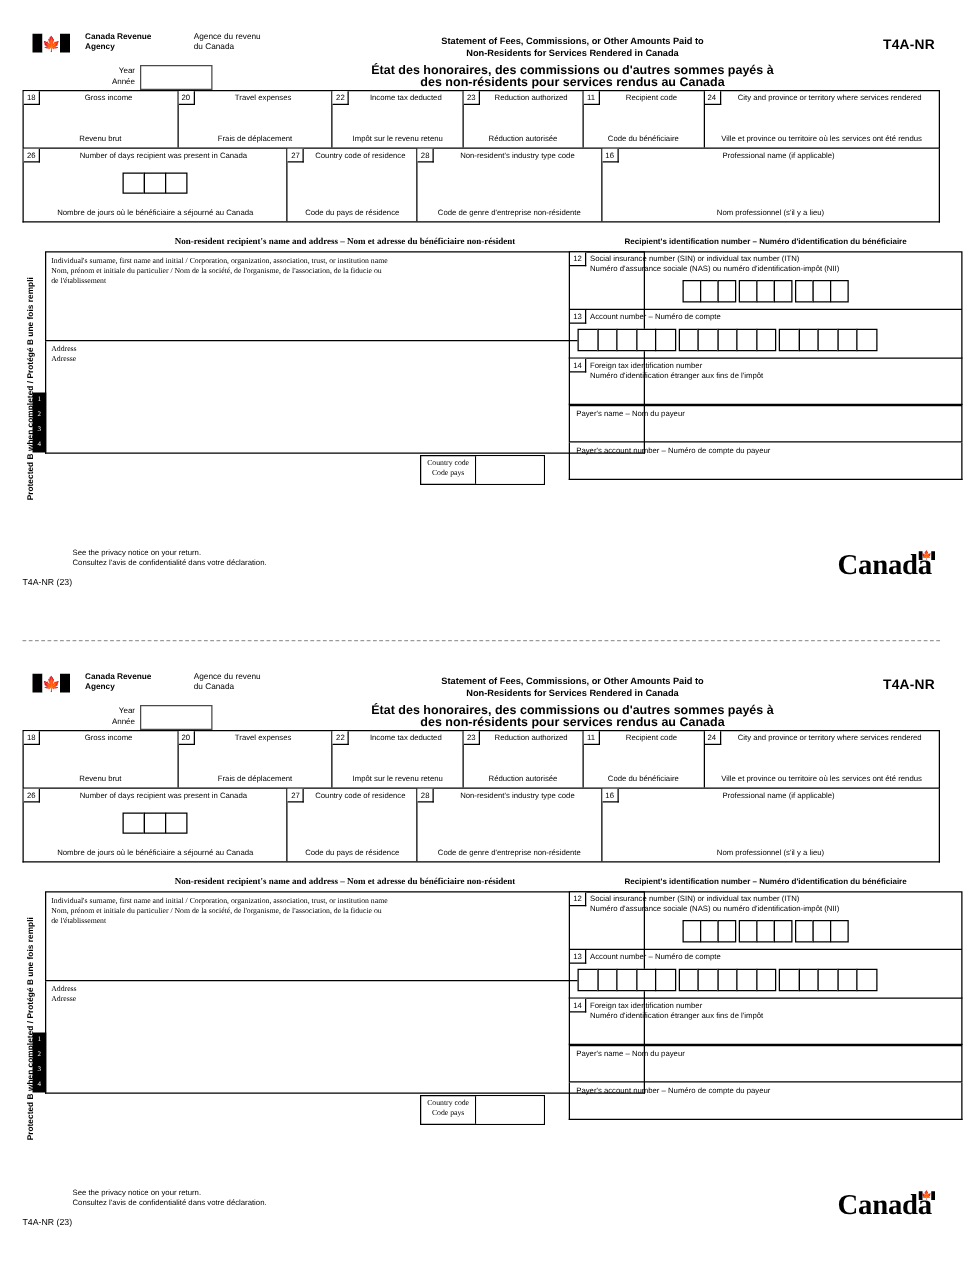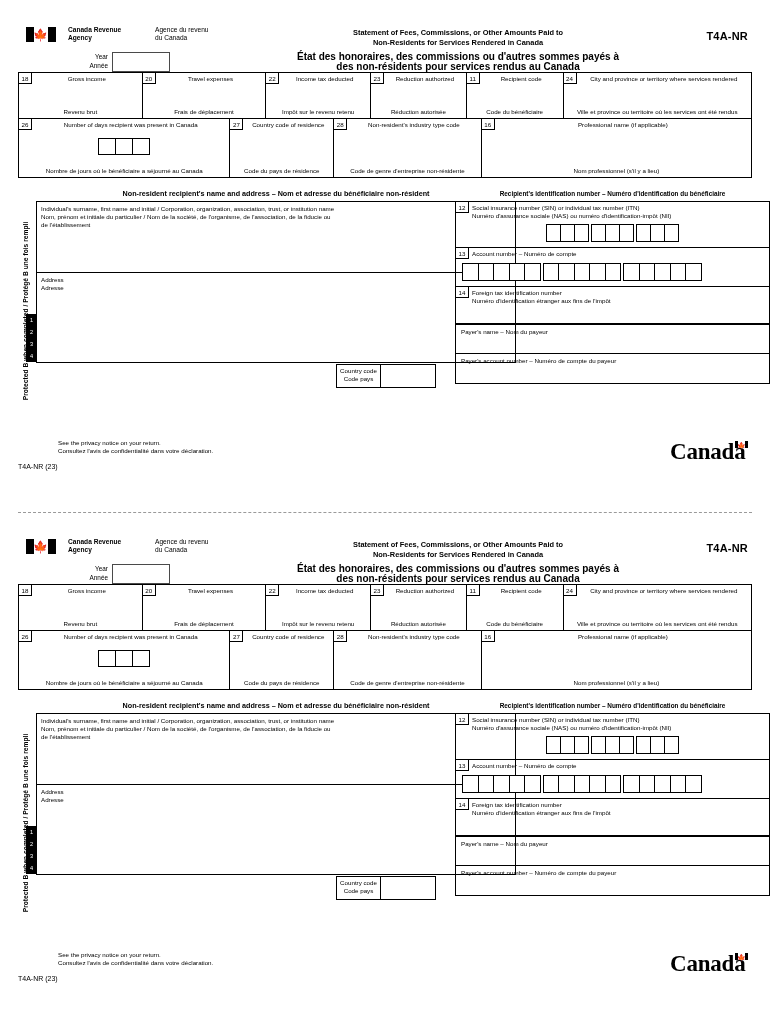--- a/index.html
+++ b/index.html
@@ -120,21 +120,21 @@
   .protected span {
     position: absolute;
     left: 50%; top: 50%;
     transform: translate(-50%,-50%) rotate(-90deg);
     transform-origin: center center;
     white-space: nowrap;
     font-size: 6.6px; font-weight: bold;
     letter-spacing: .05px;
   }
 
-  .leftcol { position: absolute; left: 18px; top: 0; width: 480px; }
+  .leftcol { position: absolute; left: 18px; top: 0; width: 480px; font-family: Liberation Serif, serif; }
   .rightcol { position: absolute; left: 437px; top: 0; width: 315px; }
 
   .sec-title {
     font-weight: bold; font-size: 7.2px; line-height: 11px;
     text-align: center; margin-bottom: 2px;
   }
   .sec-title.small { font-size: 6.4px; }
 
   .namebox {
     border: 1px solid #000; height: 72px; position: relative;

